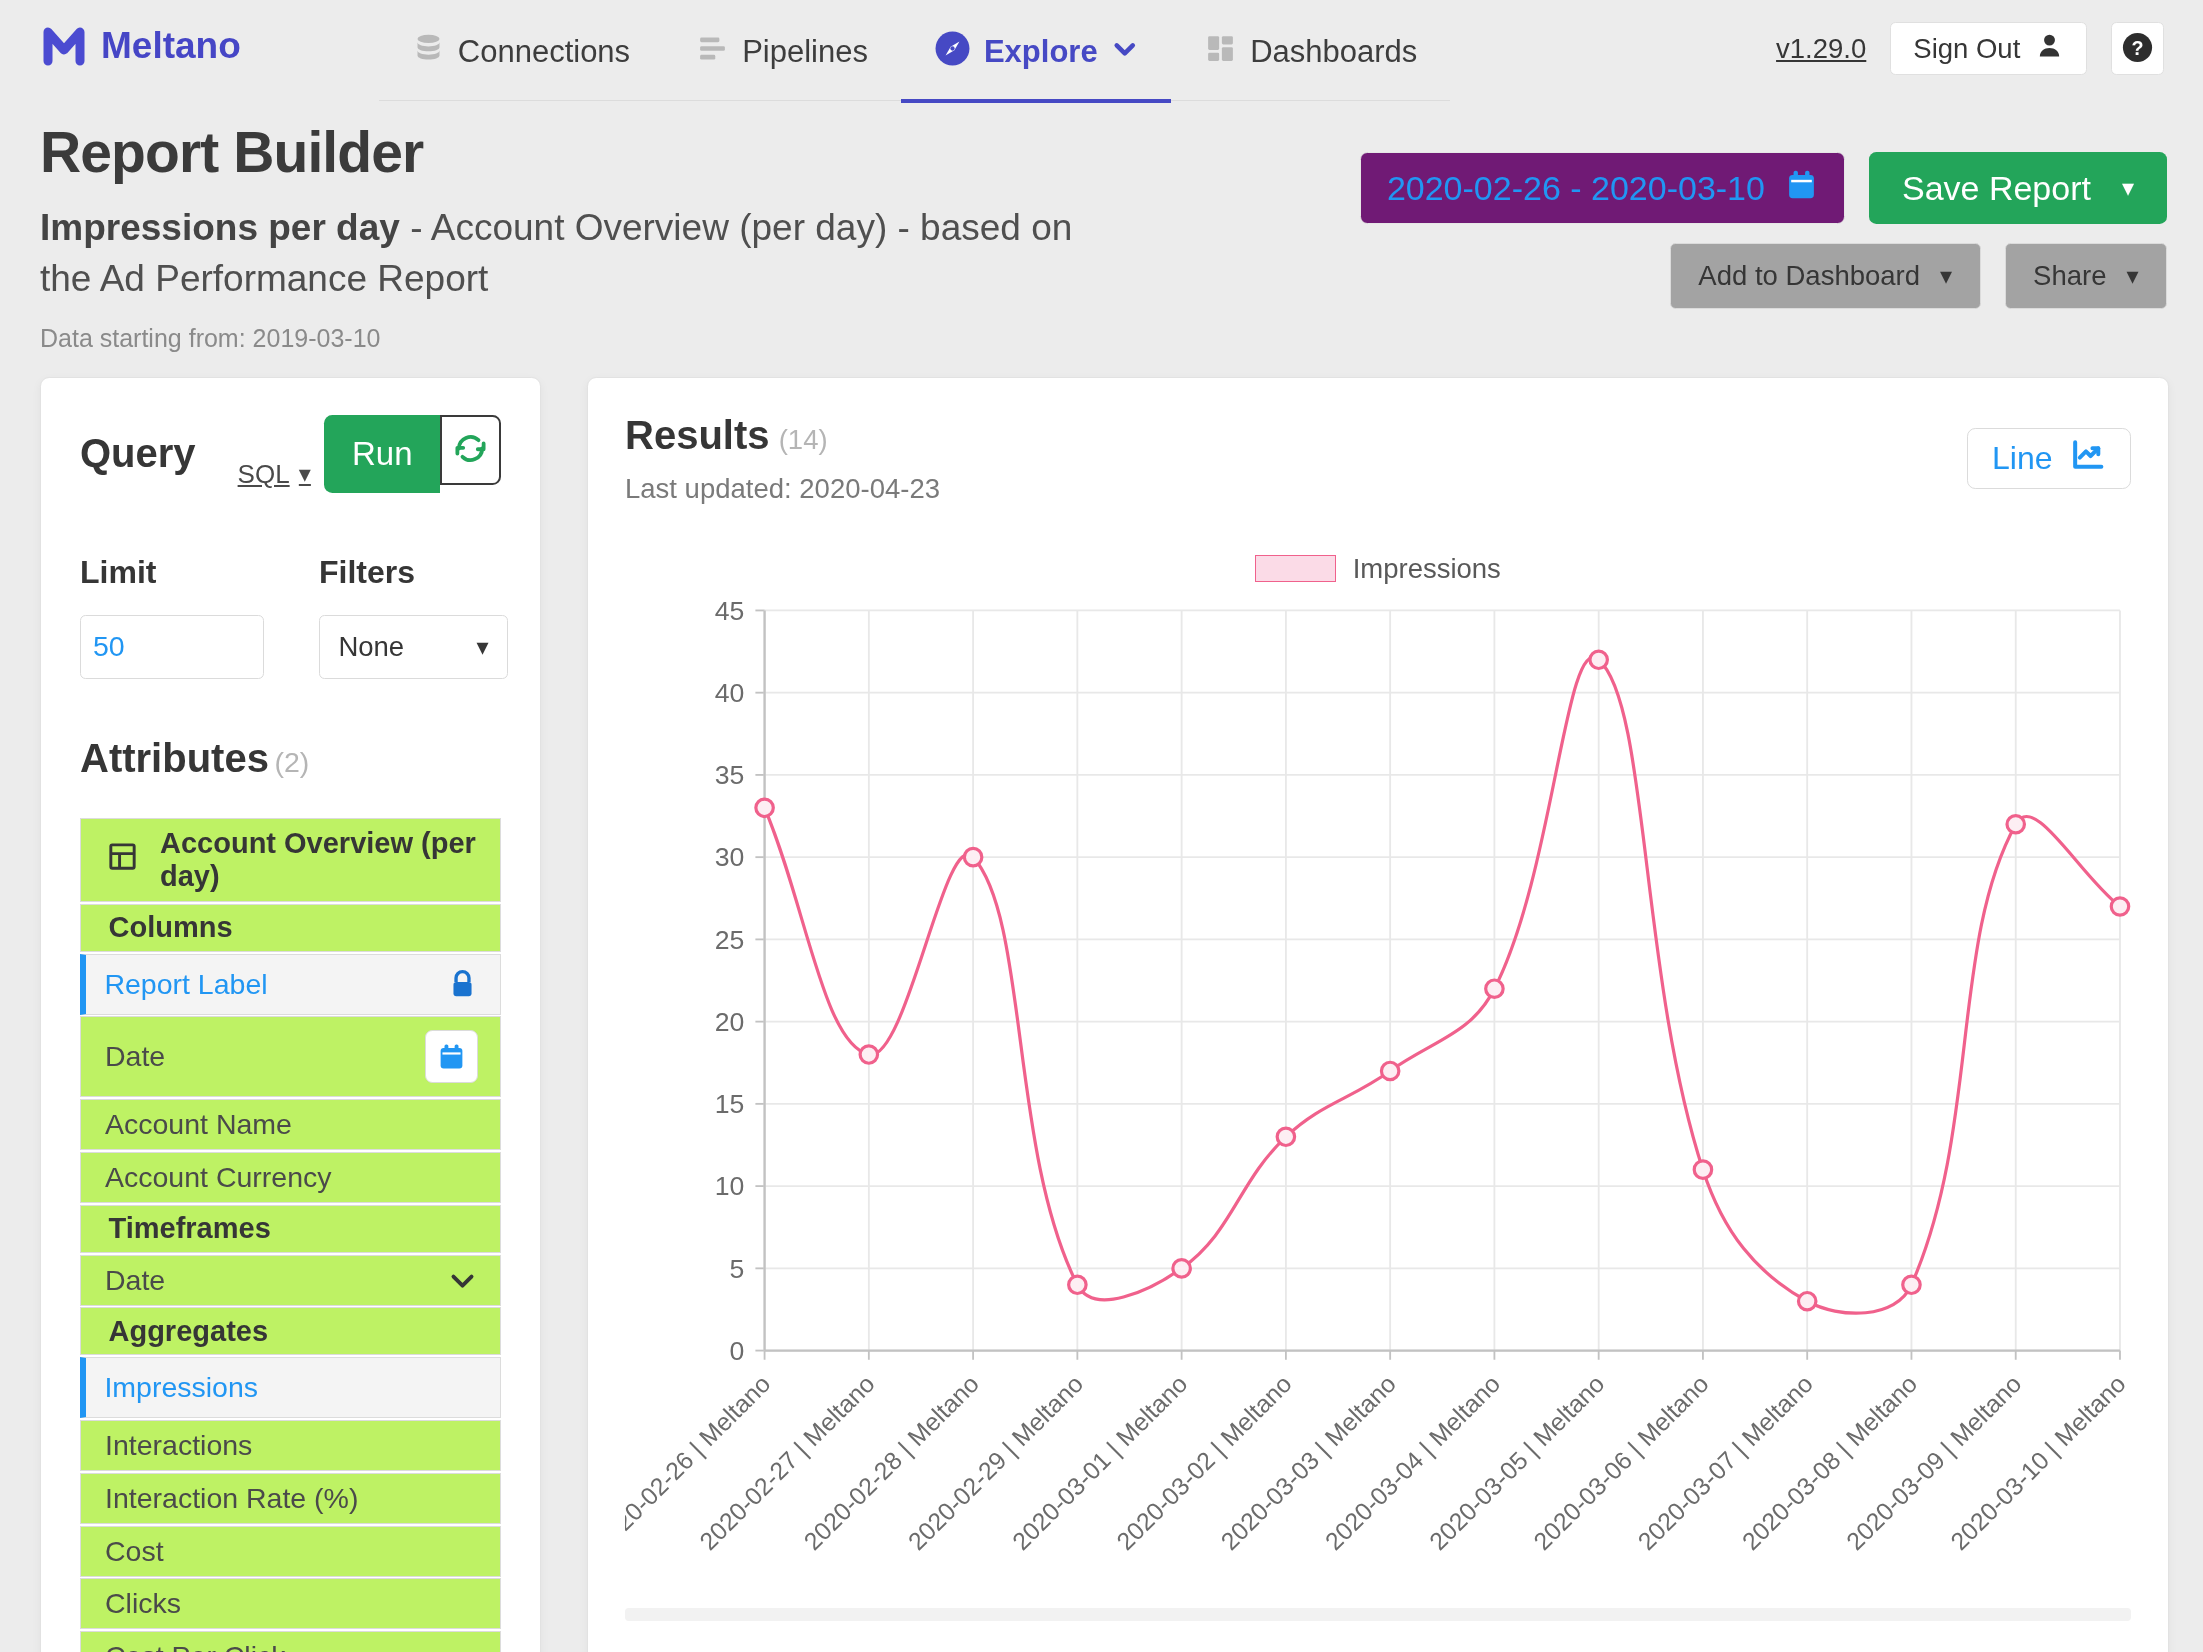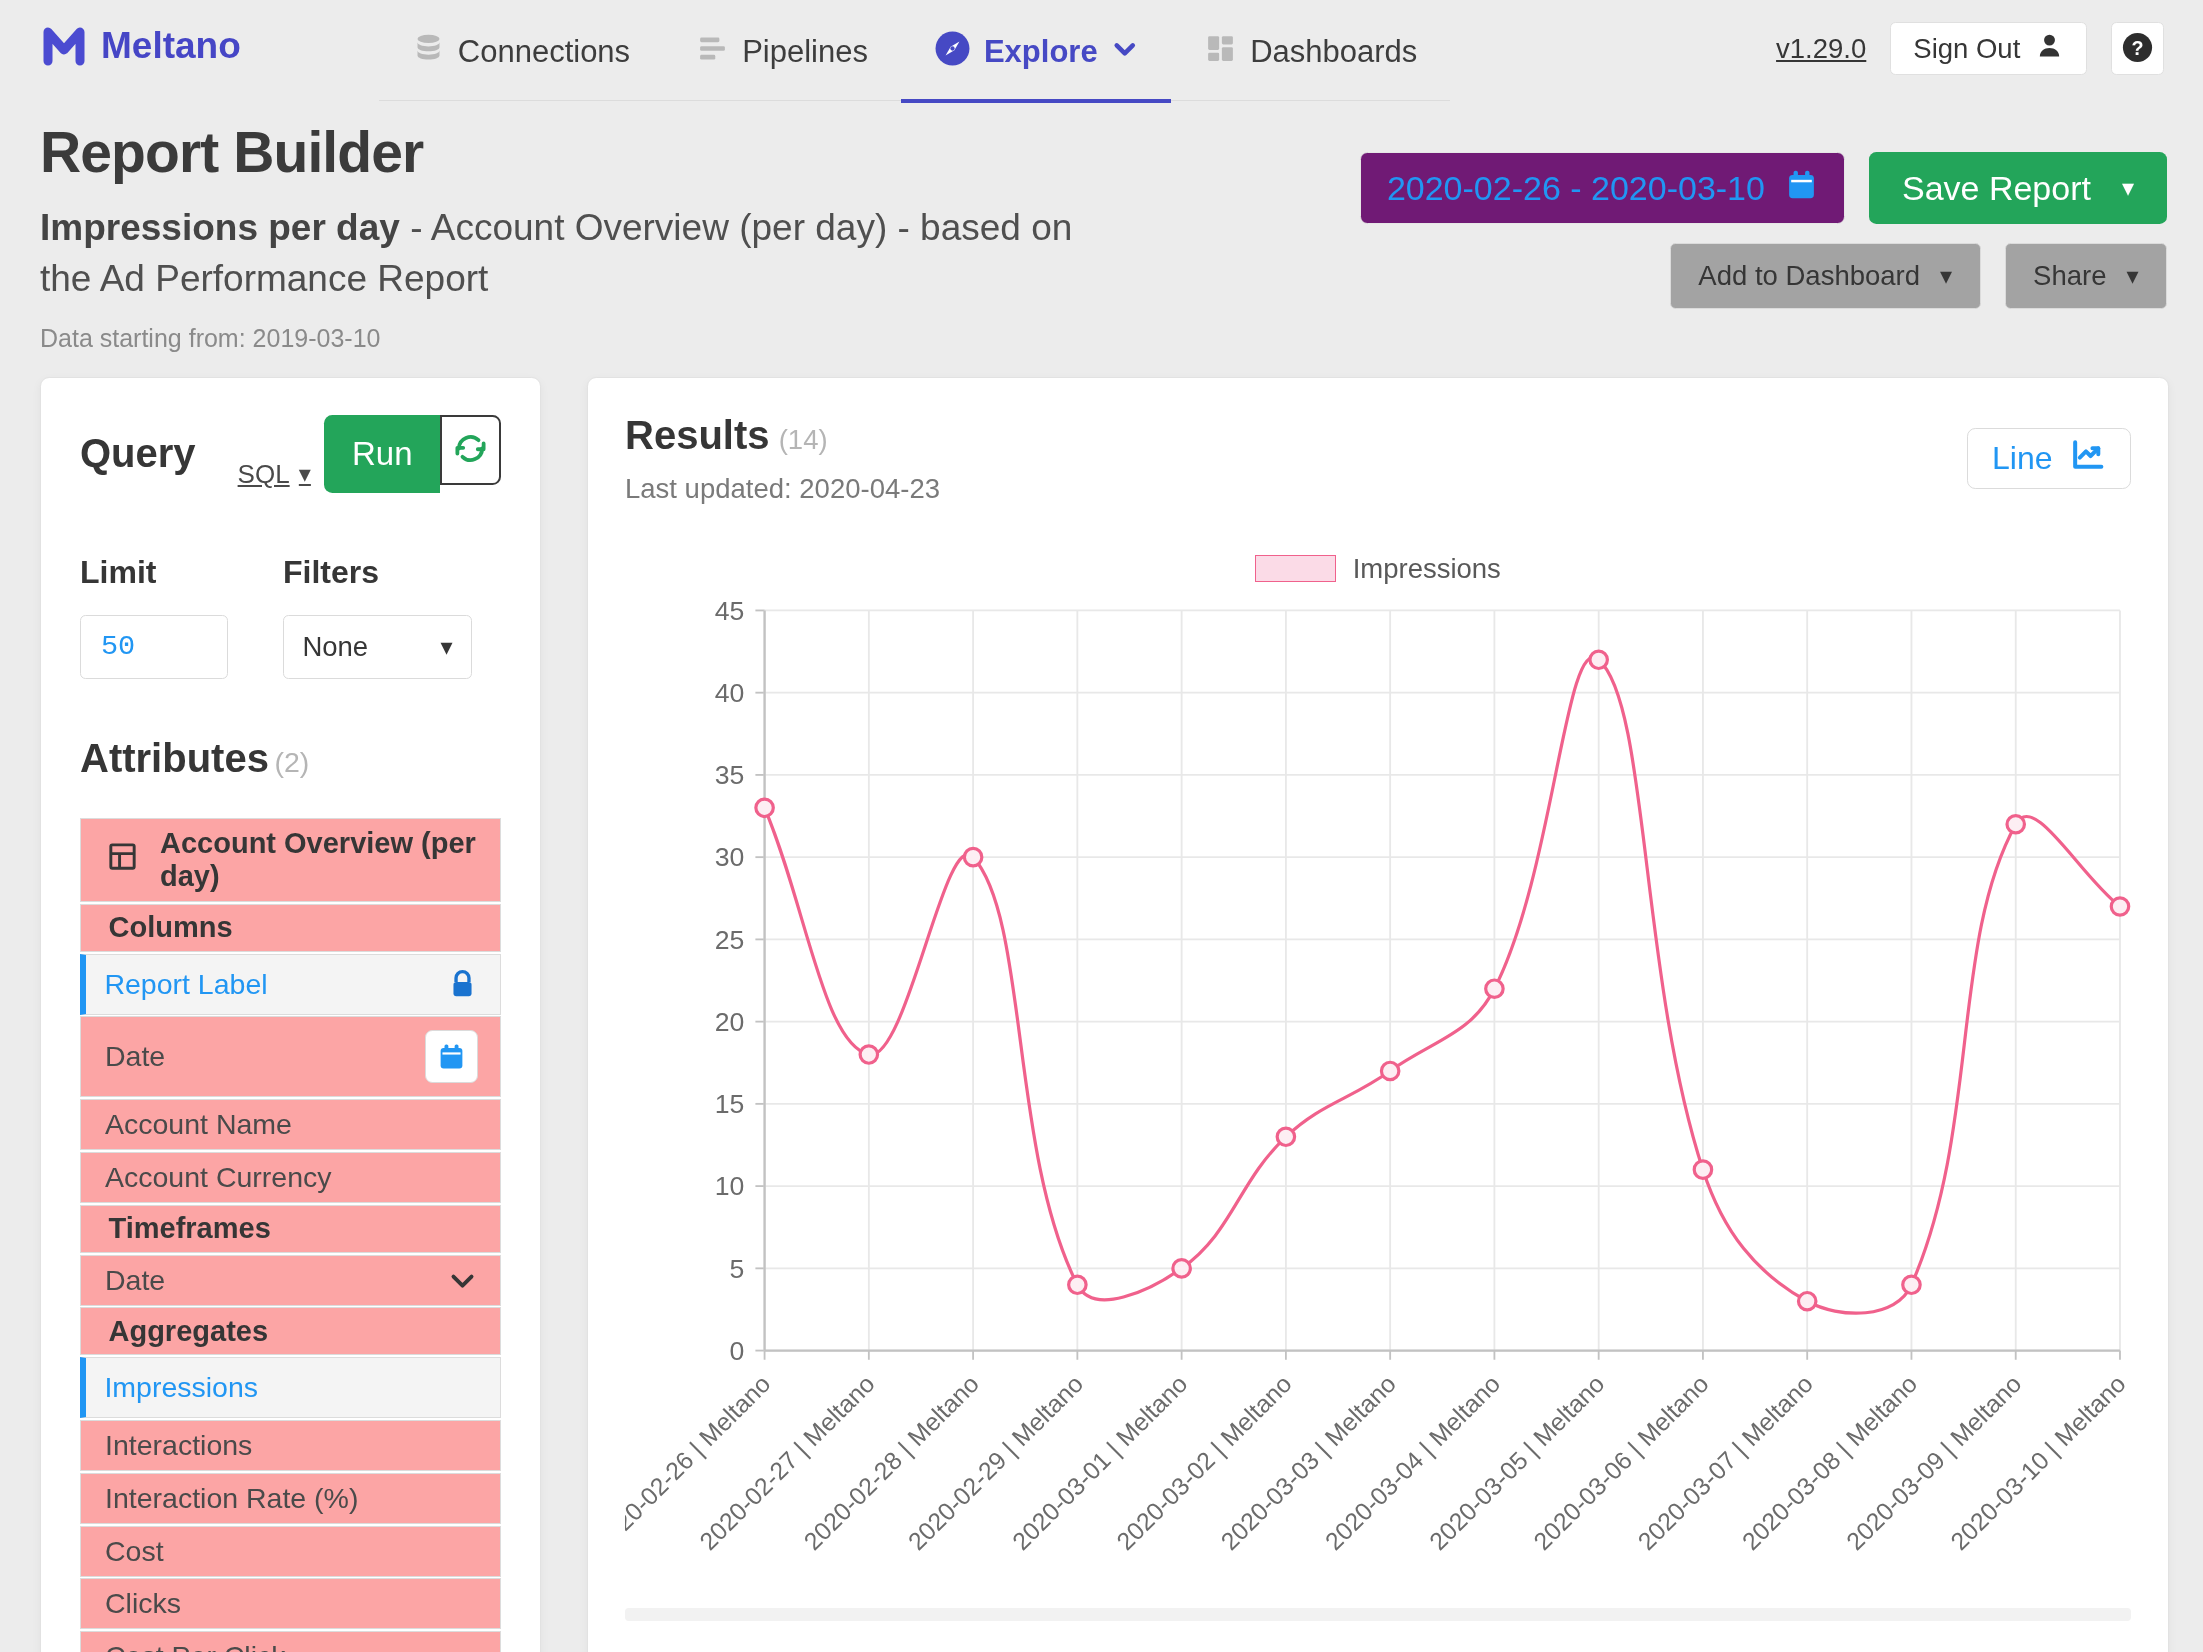--- a/index.html
+++ b/index.html
@@ -51,31 +51,31 @@
   .query-title { font-size:40px; font-weight:700; color:#363636; }
   .sql-link { font-size:26px; color:#4a4a4a; text-decoration:underline; margin-left:42px; cursor:pointer; display:flex; align-items:center; gap:9.2px;margin-top:41px; }
   .run-group { margin-left:auto; display:flex; }
   .run-btn { background:#23a55a; color:#fff; font-size:33px; border:none; border-radius:8.3px 0 0 8.3px;
              padding:0 27.5px; height:78px; cursor:pointer; }
   .refresh-btn { background:#fff; border:2.8px solid #3a3a3a; border-radius:0 8.3px 8.3px 0; width:61px; height:70px;
                  display:flex; align-items:center; justify-content:center; cursor:pointer; }
   .lf-row { display:flex; margin-top:61px; }
   .lf-col { display:flex; flex-direction:column; gap:24px; }
   .lf-label { font-size:32px; font-weight:700; color:#363636; }
-  .limit-input { width:148px; height:64px; border:0.9px solid #dbdbdb; border-radius:5.5px; font-size:28.5px;
-                 color:#2196f3; padding:0 20px; font-family:Liberation Mono, monospace; }
+  .limit-input { width:184px; height:64px; border:0.9px solid #dbdbdb; border-radius:5.5px; font-size:28.5px;
+                 color:#2196f3; padding:0 12px; font-family:Liberation Sans, sans-serif; }
   .filters-col { margin-left:55px; }
   .filters-select { width:189px; height:64px; border:0.9px solid #dbdbdb; border-radius:5.5px; background:#fff;
                     display:flex; align-items:center; font-size:27.5px; color:#363636; padding:0 18.4px; cursor:pointer; }
   .filters-select .caret { margin-left:auto; color:#363636; }
   .attr-head { margin-top:57px; display:flex; align-items:baseline; }
   .attr-title { font-size:40px; font-weight:700; }
   .attr-count { font-size:28.5px; color:#b5b5b5; margin-left:5.5px; }
   .attr-list { margin-top:37px; }
-  .attr-row { border:0.9px solid #dcdcdc; background:#fca5a5; display:flex; align-items:center;
+  .attr-row { border:0.9px solid #dcdcdc; background:#bef264; display:flex; align-items:center;
               padding:0 22px 0 24px; margin-bottom:1.8px; font-size:28.5px; color:#4a4a4a; }
   .attr-row.kind-table-header { height:84px; font-weight:700; color:#363636; gap:20px; font-size:29px; }
   .attr-row.kind-section { height:48px; font-weight:700; color:#363636; font-size:29px; padding-left:27.5px; }
   .attr-row.kind-item { height:51px; cursor:pointer; }
   .attr-row.has-calendar { height:81px; }
   .attr-row.selected { height:61px; background:#f4f4f4; color:#2196f3;
                        border-left:6.4px solid #2196f3; padding-left:18.4px; }
   .attr-row .trail { margin-left:auto; display:flex; align-items:center; }
   .cal-btn { width:53px; height:53px; background:#fff; border:0.9px solid #dbdbdb; border-radius:7.3px;
              display:flex; align-items:center; justify-content:center; cursor:pointer; }

